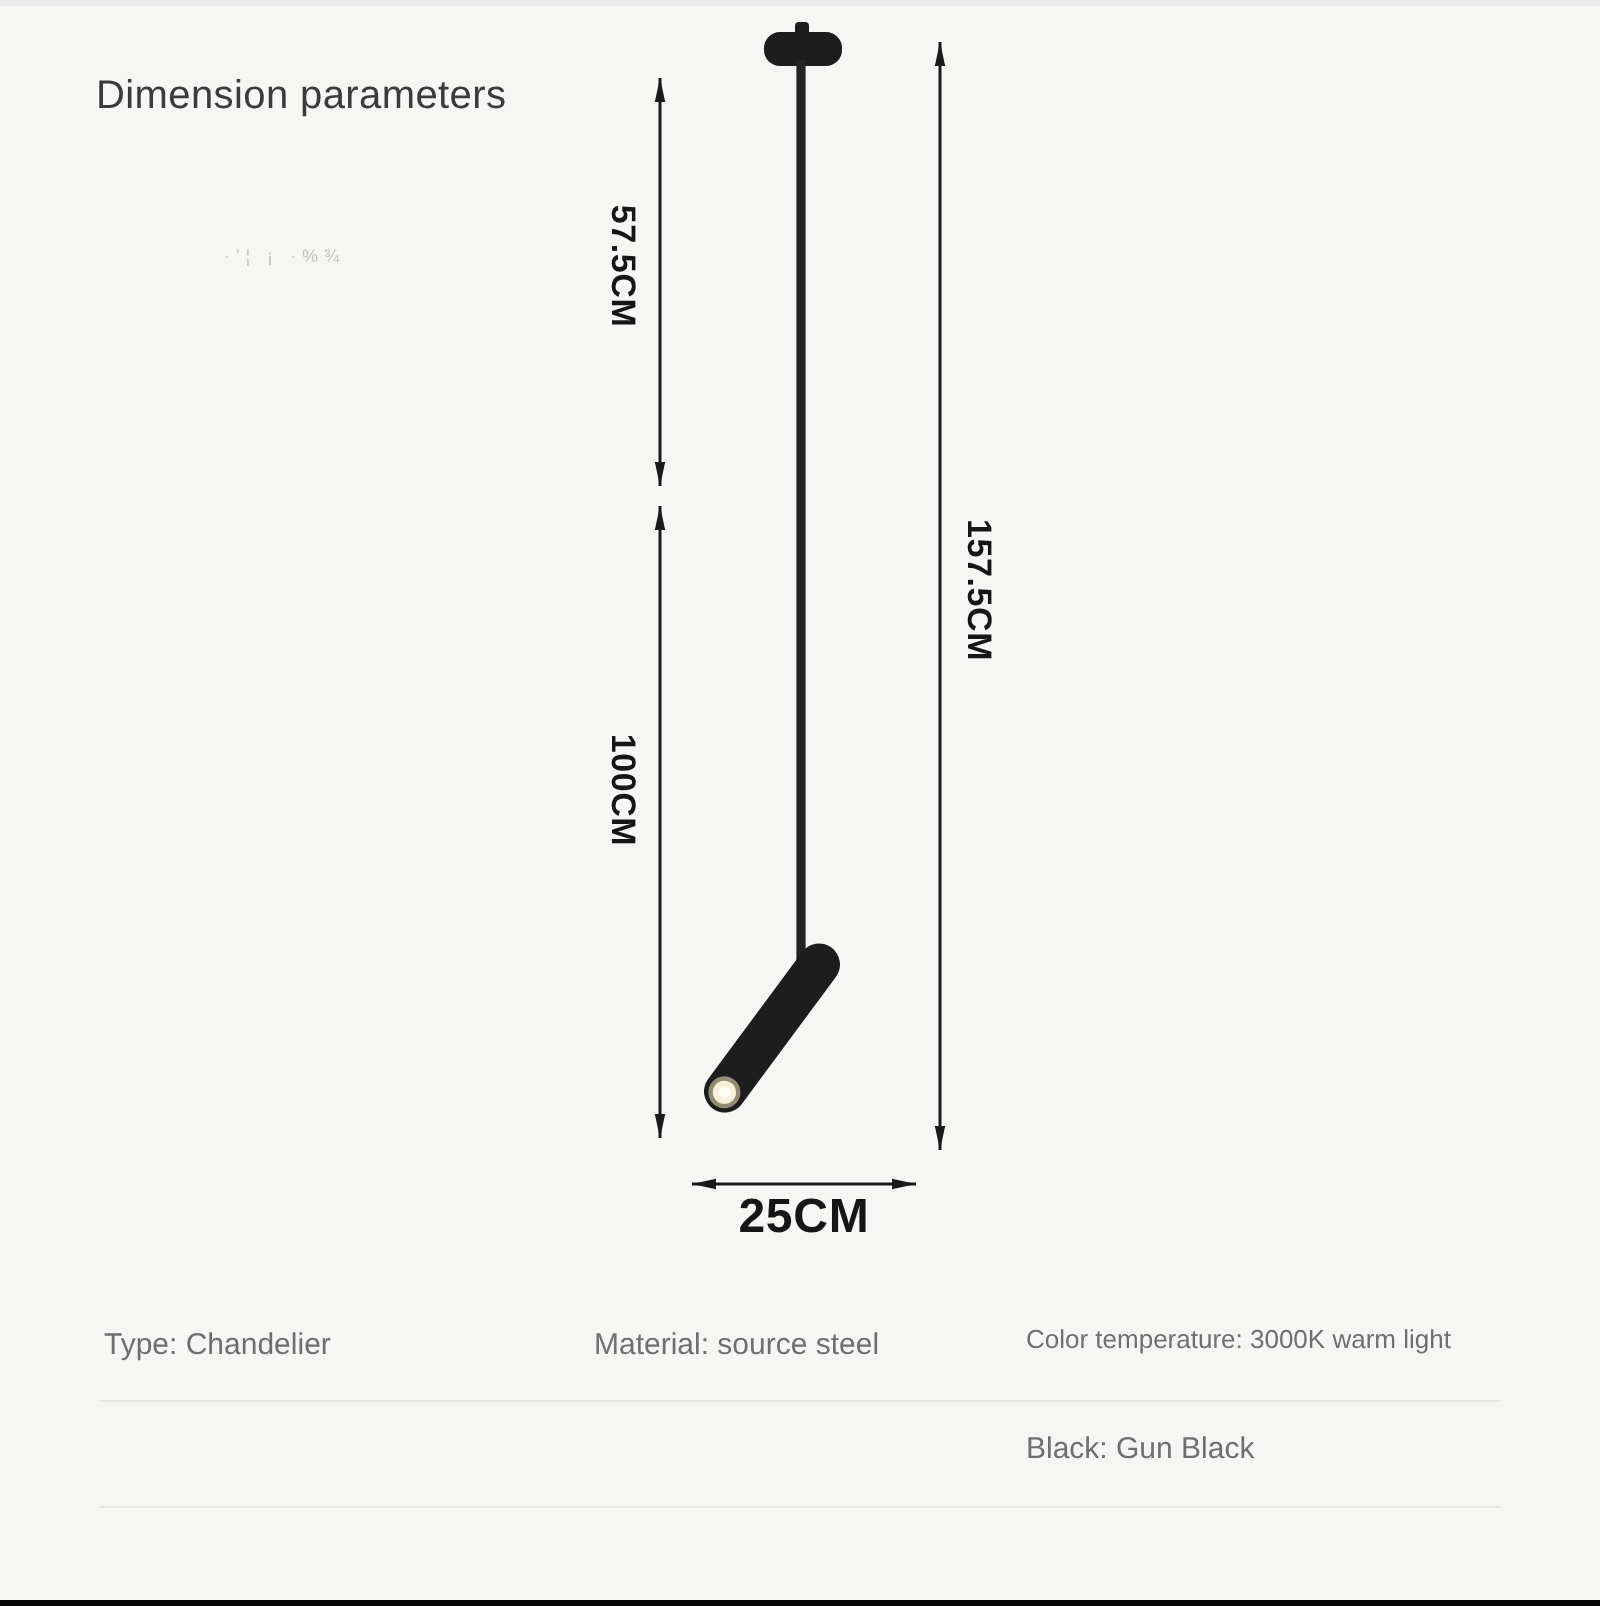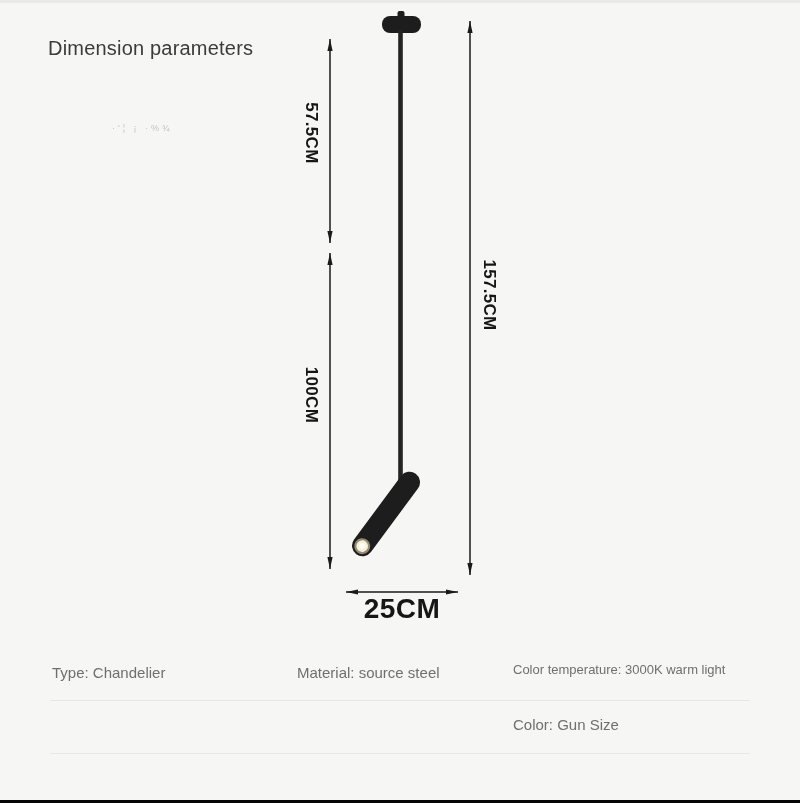--- a/index.html
+++ b/index.html
@@ -16,21 +16,21 @@
     position:absolute;left:112px;top:120px;
     font-size:9px;color:#c3c3c0;letter-spacing:3px;
   }
   .diagram-svg{position:absolute;left:0;top:0;}
   .dim-label{
     position:absolute;white-space:nowrap;color:#161616;
     font-size:17px;font-weight:600;letter-spacing:.3px;
     transform:translate(-50%,-50%) rotate(90deg);
   }
   .dim-label.horizontal{
-    transform:translate(-50%,-50%);font-size:28px;letter-spacing:.4px;
+    transform:translate(-50%,-50%);font-size:24px;letter-spacing:.4px;
   }
   .spec{
     position:absolute;color:#6f6f6f;font-size:15px;white-space:nowrap;text-align:center;
   }
   .spec.small{font-size:13px;}
   .divider{
     position:absolute;left:50px;width:700px;height:1px;background:#e7e7e4;
   }
   .bottom-bar{
     position:absolute;left:0;top:797px;width:800px;height:6px;background:#050505;
@@ -76,19 +76,19 @@
   <span class="dim-label" style="left:311px;top:392px;">100CM</span>
   <span class="dim-label" style="left:489px;top:292px;">157.5CM</span>
   <span class="dim-label horizontal" style="left:402px;top:606px;">25CM</span>
 
   <span class="spec" style="left:52px;top:661px;">Type: Chandelier</span>
   <span class="spec" style="left:297px;top:661px;">Material: source steel</span>
   <span class="spec small" style="left:513px;top:659px;">Color temperature: 3000K warm light</span>
 
   <div class="divider" style="top:697px;"></div>
 
-  <span class="spec" style="left:513px;top:713px;">Color: Gun Size</span>
+  <span class="spec" style="left:513px;top:713px;">Black: Gun Black</span>
 
   <div class="divider" style="top:750px;"></div>
 
   <div class="bottom-bar"></div>
 
 </div>
 
 </body></html>

